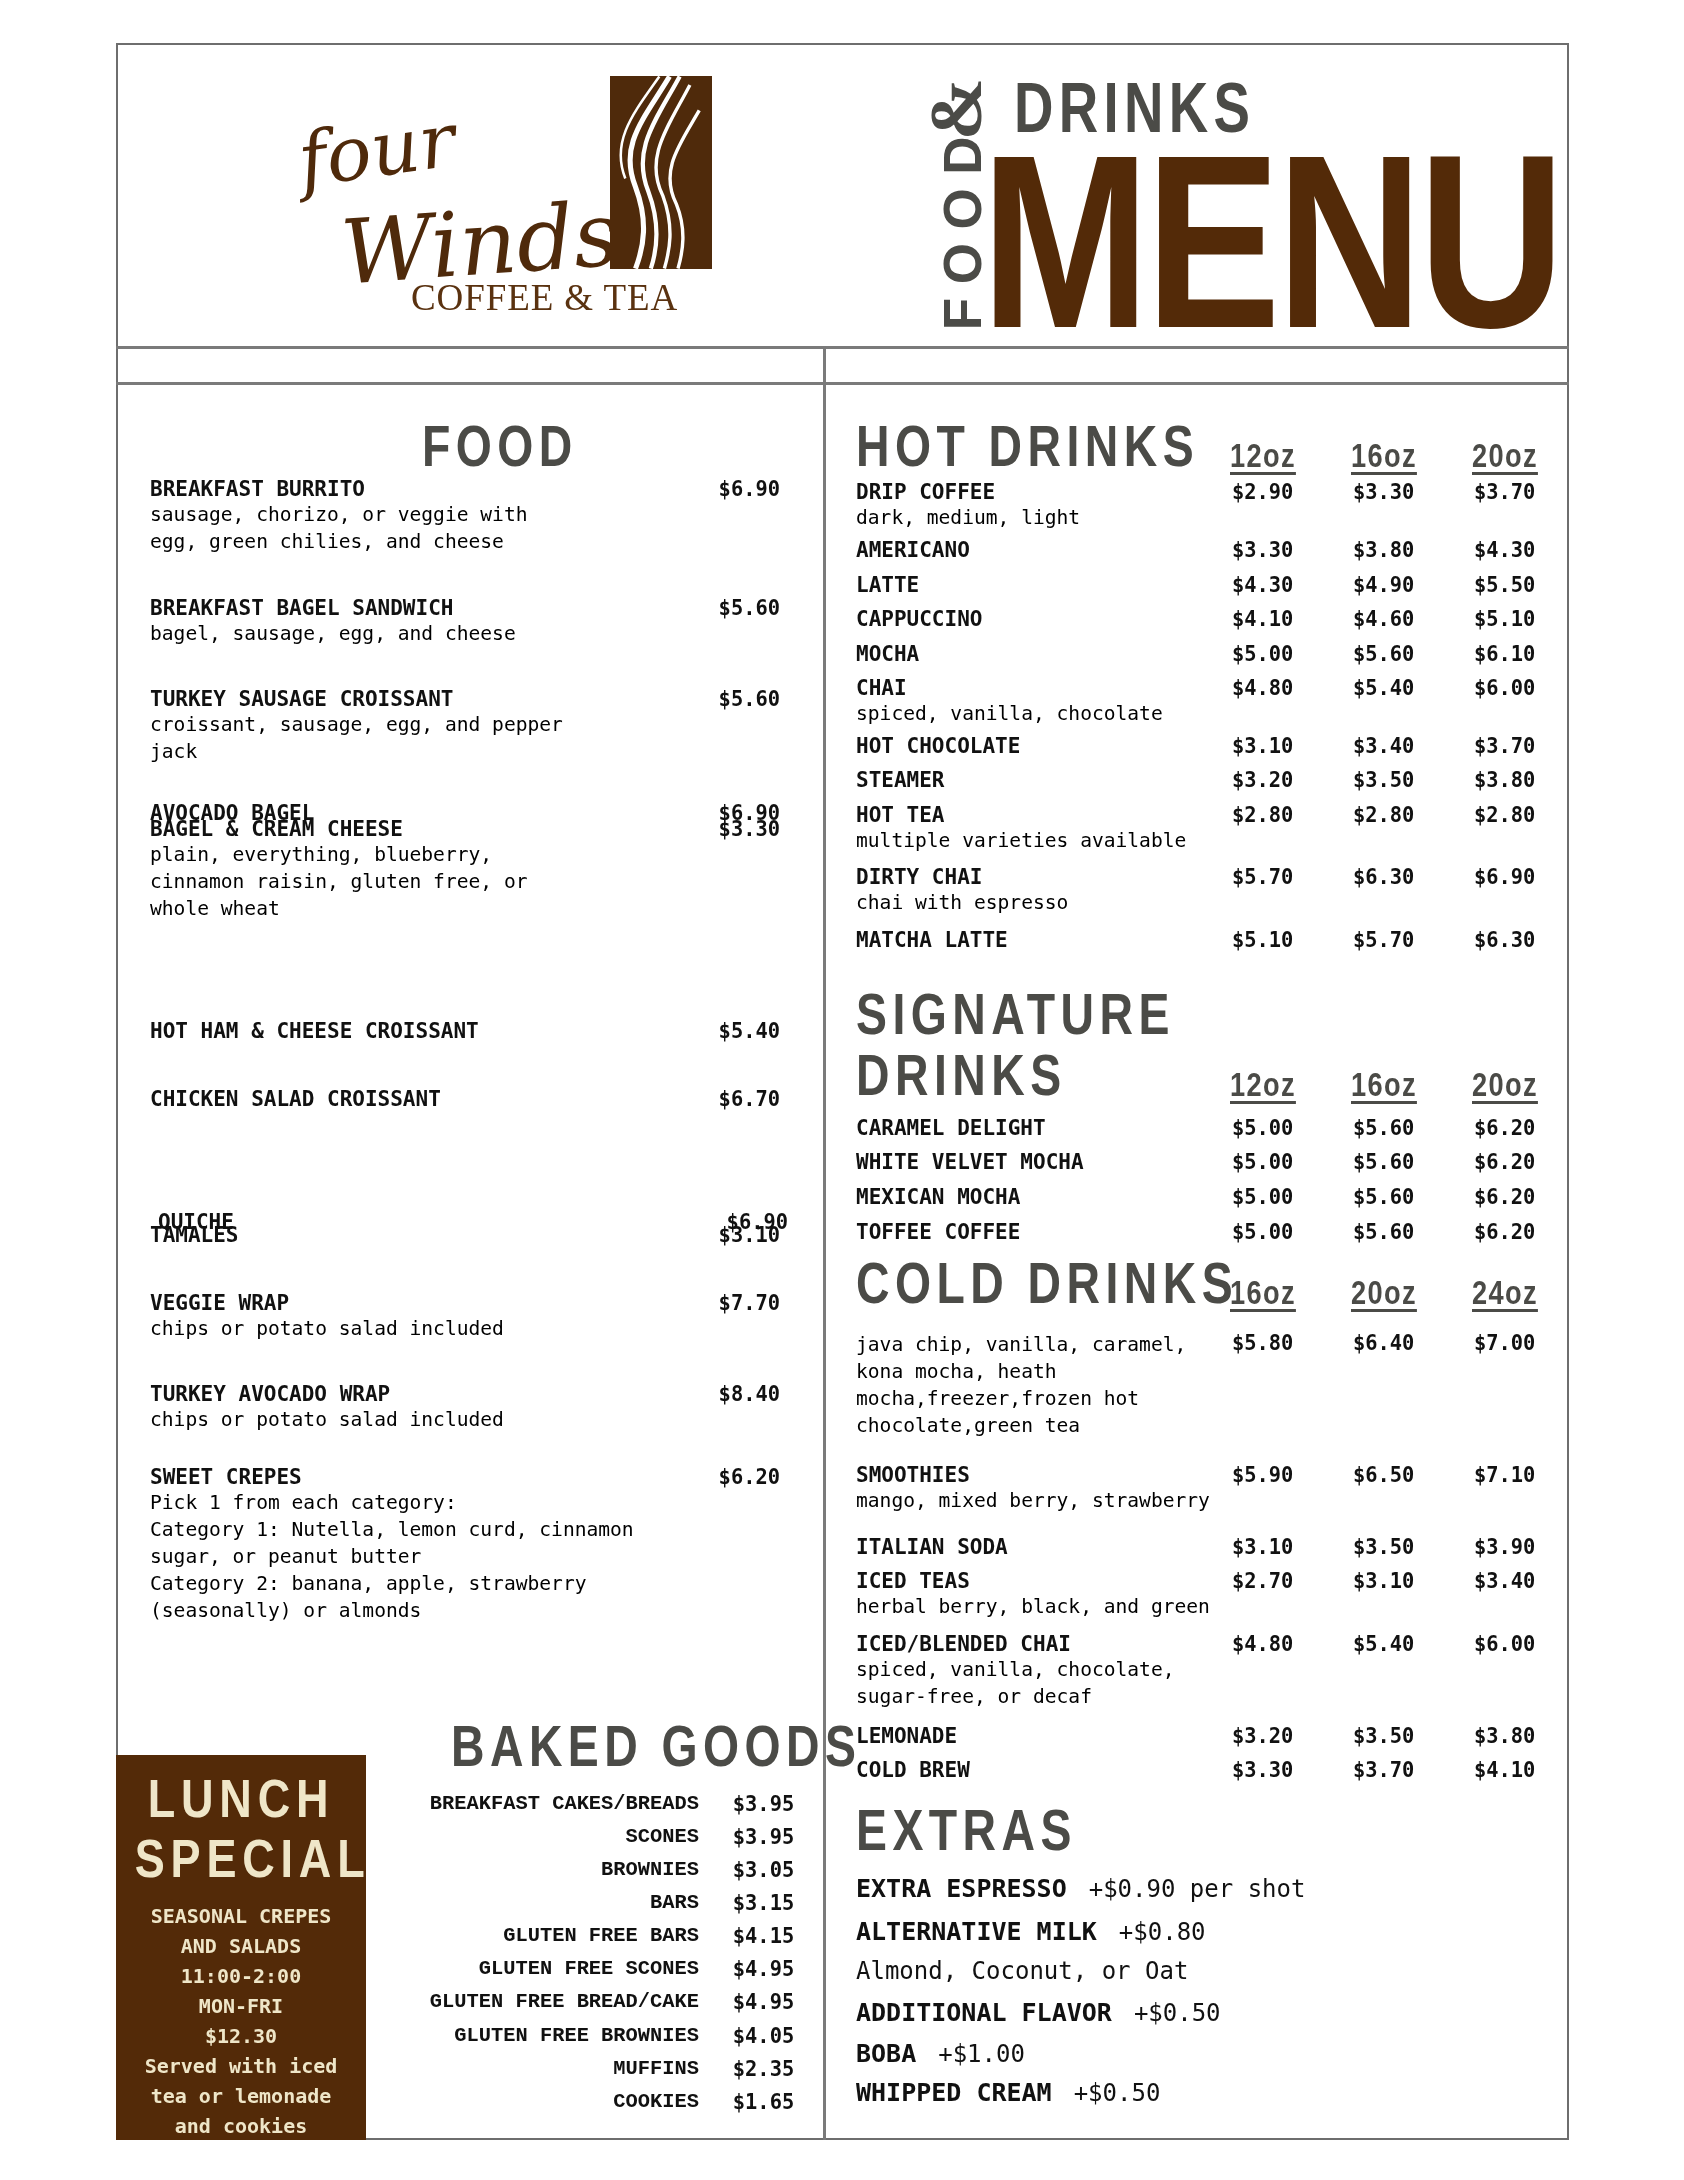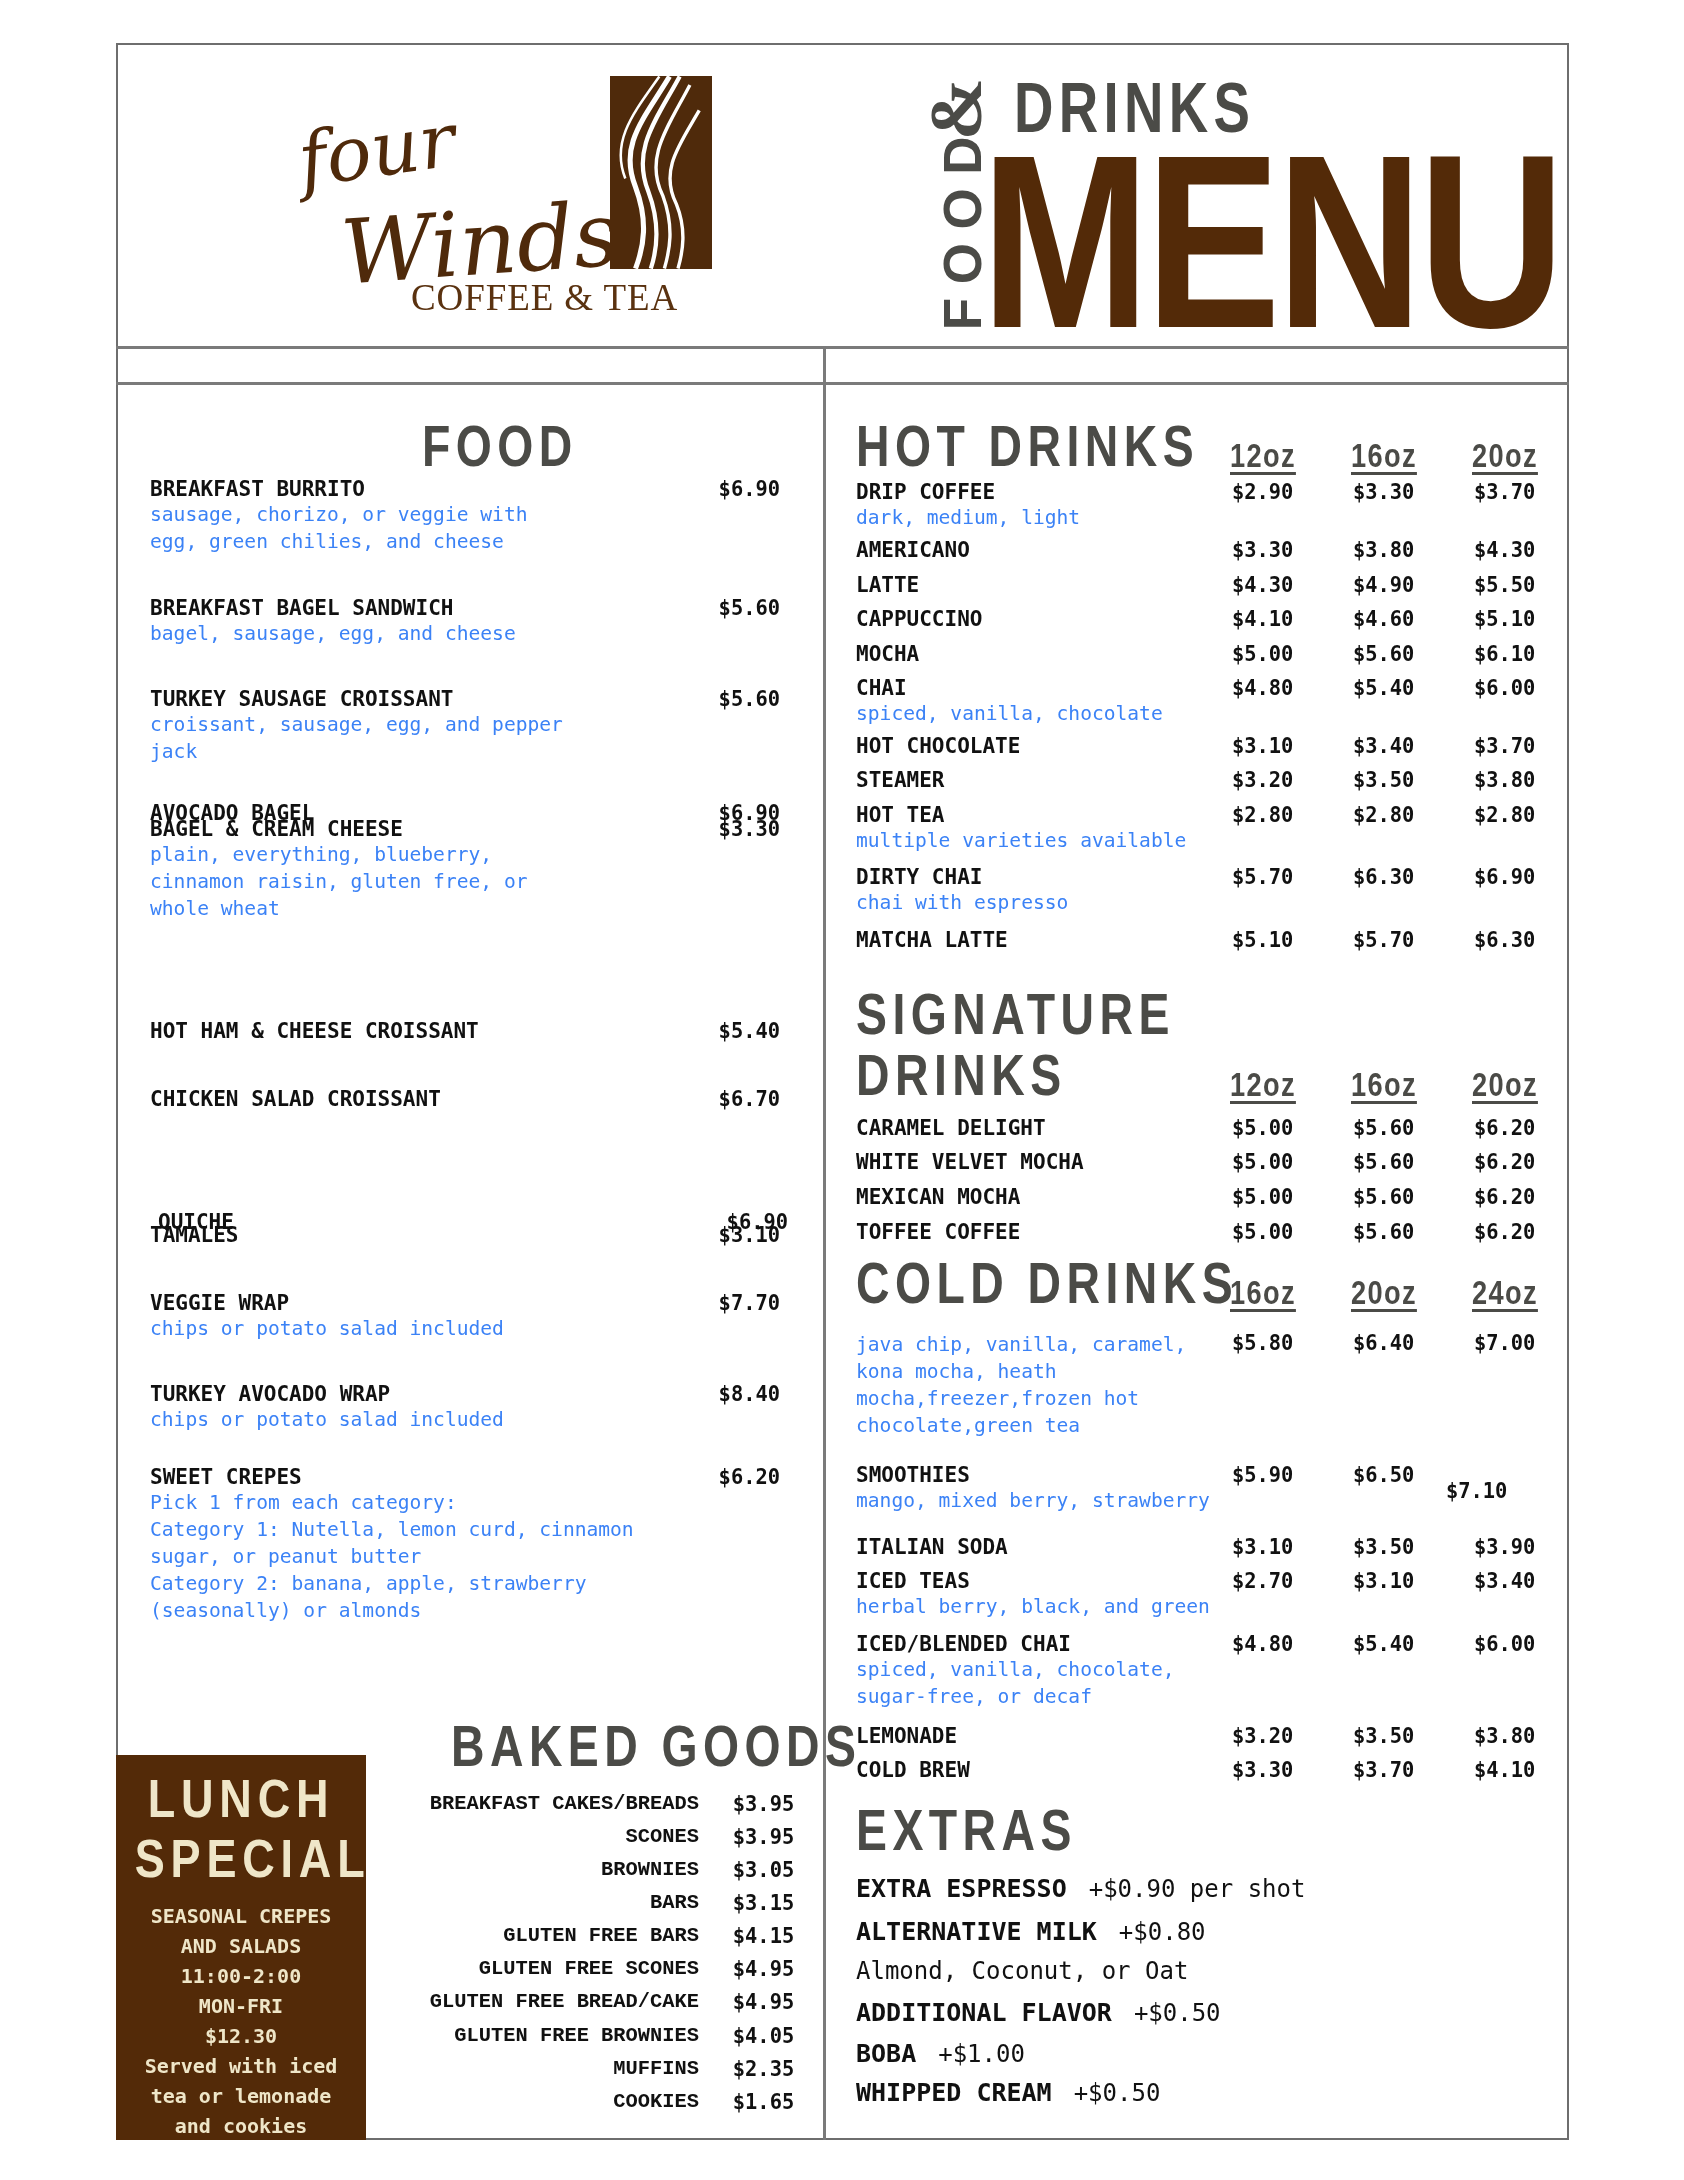--- a/index.html
+++ b/index.html
@@ -18,21 +18,21 @@
   .title-drinks { position:absolute; left:1014px; top:68px; font-family:"Liberation Sans", sans-serif; font-weight:bold; font-size:70px; letter-spacing:6.8px; color:#4b4b47; transform:scaleX(0.78); transform-origin:left top; }
   .title-amp { position:absolute; left:925px; top:66px; font-family:"Liberation Serif", serif; font-weight:bold; font-size:75px; color:#4b4b47; transform:rotate(-90deg); transform-origin:center; }
   .title-food { position:absolute; left:859px; top:196px; font-family:"Liberation Sans", sans-serif; font-weight:bold; font-size:53px; letter-spacing:13.6px; color:#4b4b47; transform:rotate(-90deg); transform-origin:center; }
   .title-menu { position:absolute; left:981px; top:118px; font-family:"Liberation Sans", sans-serif; font-weight:bold; font-size:247px; line-height:1; color:#532a08; transform:scaleX(0.82); transform-origin:left top; letter-spacing:-5.1px; }
 
   
   .sec-h { position:absolute; font-family:"Liberation Sans", sans-serif; font-weight:bold; color:#4b4b47; letter-spacing:6.8px; transform-origin:left top; white-space:nowrap; }
   .size-h { position:absolute; font-family:"Liberation Sans", sans-serif; font-weight:bold; color:#4b4b47; font-size:34px; text-decoration:underline; text-decoration-thickness:3.4px; text-underline-offset:5.1px; transform:scaleX(0.8); transform-origin:left top; letter-spacing:1.7px; }
 
   .item-name { font-weight:bold; font-size:21px; color:#111; white-space:nowrap; }
-  .item-desc { font-size:19.6px; color:#3b82f6; line-height:27px; white-space:pre-wrap; }
+  .item-desc { font-size:19.6px; color:#000000; line-height:27px; white-space:pre-wrap; }
   .price { font-weight:bold; font-size:20.4px; color:#111; }
 
   
   .food-item { position:absolute; left:150px; width:630px; }
   .food-item .price { position:absolute; right:0; top:0; }
 
   
   .drink-row { position:absolute; left:856px; width:681px; }
   .drink-row .p { position:absolute; top:0; font-weight:bold; font-size:20.4px; }
 
@@ -331,21 +331,21 @@
 chocolate,green tea</div>
       <div class="p" style="left: 376px;">$5.80</div>
       <div class="p" style="left: 497px;">$6.40</div>
       <div class="p" style="left: 618px;">$7.00</div>
     </div>
     <div class="drink-row" style="top: 1463px;">
       <div class="item-name">SMOOTHIES</div>
       <div class="item-desc">mango, mixed berry, strawberry</div>
       <div class="p" style="left: 376px;">$5.90</div>
       <div class="p" style="left: 497px;">$6.50</div>
-      <div class="p" style="left: 590px; margin-top: 16px;">$7.10</div>
+      <div class="p" style="left: 618px;">$7.10</div>
     </div>
     <div class="drink-row" style="top: 1535px;">
       <div class="item-name">ITALIAN SODA</div>
       <div class="p" style="left: 376px;">$3.10</div>
       <div class="p" style="left: 497px;">$3.50</div>
       <div class="p" style="left: 618px;">$3.90</div>
     </div>
     <div class="drink-row" style="top: 1569px;">
       <div class="item-name">ICED TEAS</div>
       <div class="item-desc">herbal berry, black, and green</div>

